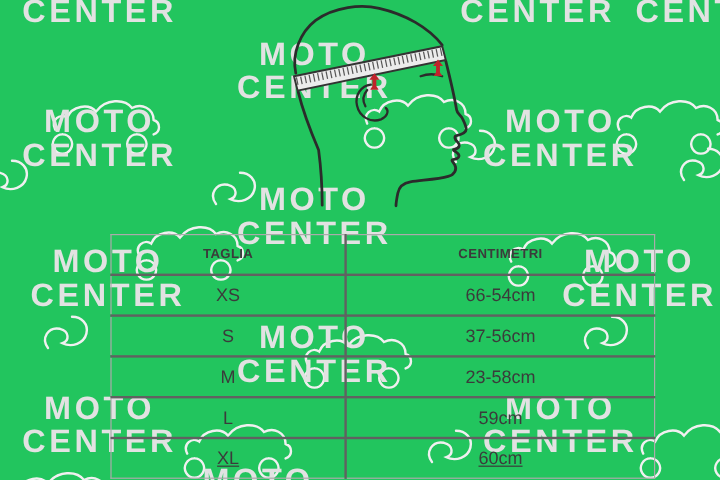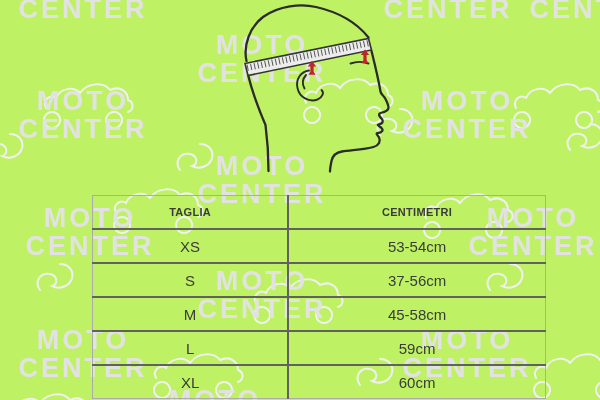--- a/index.html
+++ b/index.html
@@ -1,18 +1,18 @@
 <!DOCTYPE html>
 <html><head>
 <meta charset="utf-8">
 <style>
   html,body { margin:0; padding:0; background:#fff; }
   .stage {
     position:relative; width:600px; height:400px; overflow:hidden;
-    background:#bef264; font-family:"Liberation Sans", sans-serif;
+    background:#22c55e; font-family:"Liberation Sans", sans-serif;
   }
   svg.bg { position:absolute; left:0; top:0; width:600px; height:400px; }
   .wm-text {
     font-family:"Liberation Sans", sans-serif;
     font-weight:bold; font-size:27px; letter-spacing:3px;
     text-anchor:middle;
   }
   .doodle { fill:none; stroke:#f0f0f0; stroke-width:2; stroke-linecap:round; }
   .head-line { fill:none; stroke:#2b2b2b; stroke-width:2.3; stroke-linecap:round; stroke-linejoin:round; }
   .head-line-thin { fill:none; stroke:#2b2b2b; stroke-width:1.9; stroke-linecap:round; }
@@ -24,21 +24,21 @@
     border:1px solid #ababab;
   }
   .size-table th, .size-table td {
     padding:0; text-align:center; vertical-align:middle;
     color:#3b3b3b; height:32px;
     border-bottom:2px solid #616161;
   }
   .size-table th { font-size:11px; font-weight:bold; letter-spacing:0.3px; }
   .size-table td { font-size:15px; }
   .size-table th:first-child, .size-table td:first-child { border-right:2px solid #616161; }
-  .size-table tr:last-child td { border-bottom:none; }
+  .size-table tr:last-child td { border-bottom:none;text-decoration:underline; }
 </style>
 </head>
 <body>
 
 <div class="stage">
 
   <svg class="bg" viewBox="0 0 600 400">
     <g id="doodles">
         <path d="M6,48 C2,40 10,34 16,38 C20,28 34,26 40,33 C48,22 64,22 70,30 C78,26 88,30 88,40 C94,42 94,50 88,52 M12,52 a8,8 0 1,0 0.1,0 M74,52 a8,8 0 1,0 0.1,0" class="doodle" transform="translate(40,60)"></path>
         <path d="M6,48 C2,40 10,34 16,38 C20,28 34,26 40,33 C48,22 64,22 70,30 C78,26 88,30 88,40 C94,42 94,50 88,52 M12,52 a8,8 0 1,0 0.1,0 M74,52 a8,8 0 1,0 0.1,0" class="doodle" transform="translate(300,55)"></path>
@@ -162,29 +162,29 @@
       </colgroup>
     <thead>
       <tr>
         <th>TAGLIA</th>
         <th>CENTIMETRI</th>
       </tr>
     </thead>
     <tbody>
       <tr>
         <td>XS</td>
-        <td>53-54cm</td>
+        <td>66-54cm</td>
       </tr>
       <tr>
         <td>S</td>
         <td>37-56cm</td>
       </tr>
       <tr>
         <td>M</td>
-        <td>45-58cm</td>
+        <td>23-58cm</td>
       </tr>
       <tr>
         <td>L</td>
         <td>59cm</td>
       </tr>
       <tr>
         <td>XL</td>
         <td>60cm</td>
       </tr>
     </tbody>

